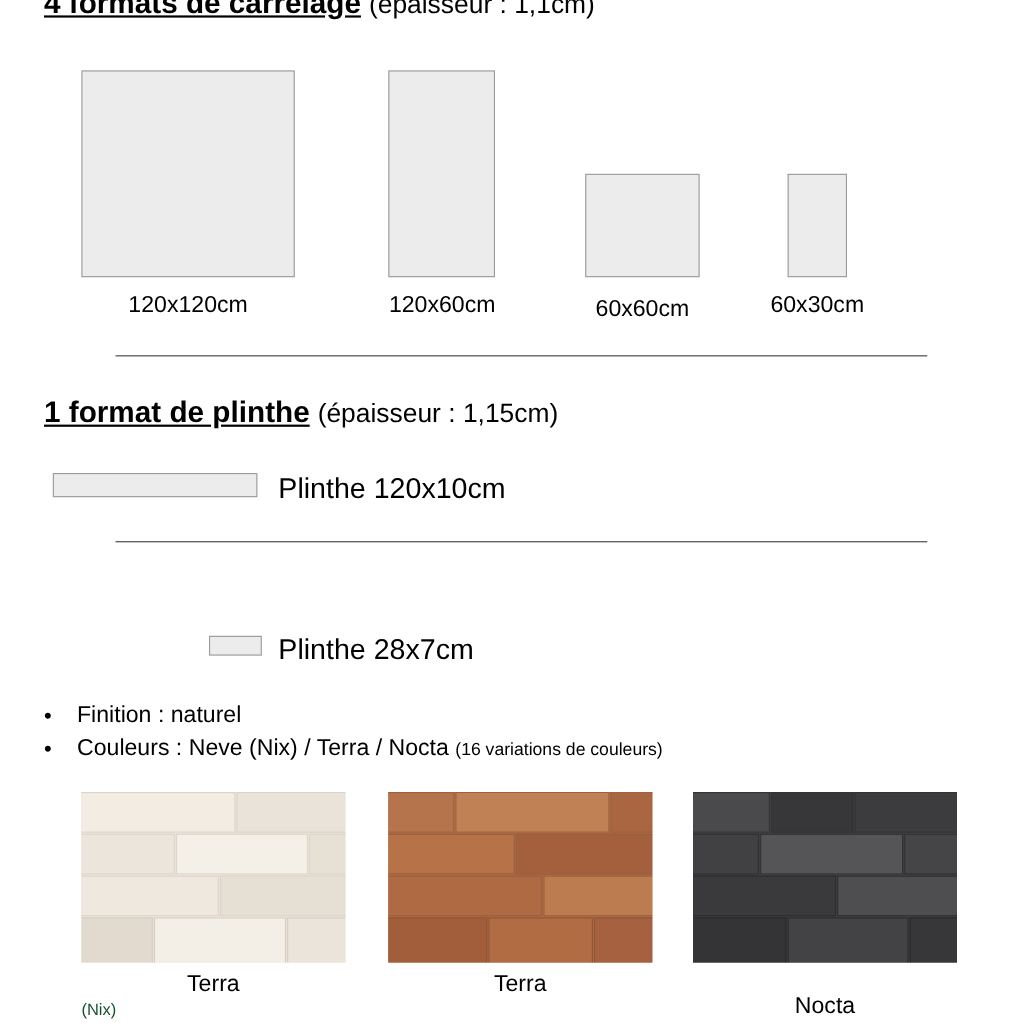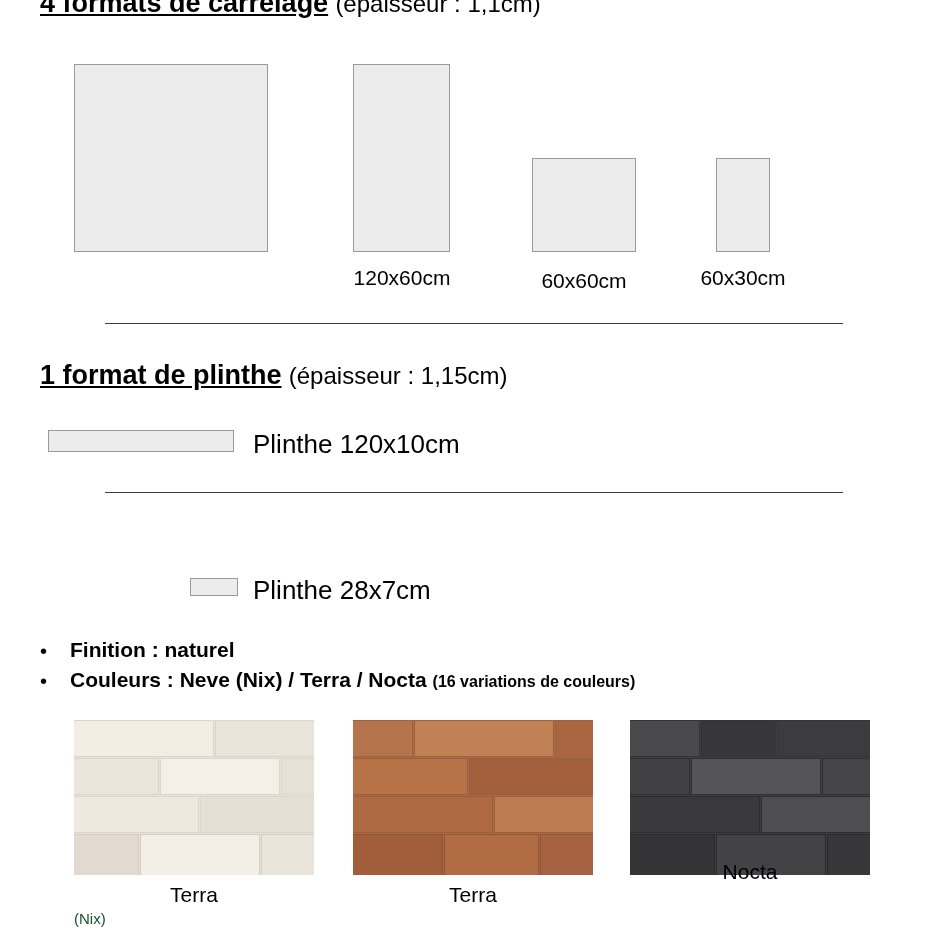--- a/index.html
+++ b/index.html
@@ -65,21 +65,20 @@
     position: absolute;
     font-size: 26px;
     white-space: nowrap;
   }
 
   
   .bullet-row {
     position: absolute;
     font-size: 21px;
     white-space: nowrap;
-    font-weight: bold;
   }
   .bullet-dot {
     position: absolute;
     font-size: 20px;
     line-height: 1;
   }
   .bullet-small {
     font-size: 16px;
   }
 
@@ -113,20 +112,21 @@
 <body>
 
 <div class="page">
 
   <div class="section-head" style="left:40px; top:-10px;">
     <span class="strong">4 formats de carrelage</span>
     <span class="light">(épaisseur : 1,1cm)</span>
   </div>
 
   <div class="tile" style="left:74px; top:64px; width:194px; height:188px;"></div>
+  <div class="tile-caption" style="left:74px; top:266px; width:194px;">120x120cm</div>
 
   <div class="tile" style="left:353px; top:64px; width:97px; height:188px;"></div>
   <div class="tile-caption" style="left:305px; top:266px; width:194px;">120x60cm</div>
 
   <div class="tile" style="left:532px; top:158px; width:104px; height:94px;"></div>
   <div class="tile-caption" style="left:487px; top:269px; width:194px;">60x60cm</div>
 
   <div class="tile" style="left:716px; top:158px; width:54px; height:94px;"></div>
   <div class="tile-caption" style="left:646px; top:266px; width:194px;">60x30cm</div>
 
@@ -190,15 +190,15 @@
     <div class="brick" style="left:147px; top:0px;   width:124px; height:37px; background:#3c3c3f; border:1px solid #343436;"></div>
     <div class="brick" style="left:-10px; top:38px;  width:70px;  height:37px; background:#414143; border:1px solid #313133;"></div>
     <div class="brick" style="left:61px;  top:38px;  width:130px; height:37px; background:#555557; border:1px solid #313133;"></div>
     <div class="brick" style="left:192px; top:38px;  width:79px;  height:37px; background:#454547; border:1px solid #313133;"></div>
     <div class="brick" style="left:-10px; top:76px;  width:140px; height:37px; background:#3a3a3c; border:1px solid #2d2d2f;"></div>
     <div class="brick" style="left:131px; top:76px;  width:140px; height:37px; background:#4e4e50; border:1px solid #2d2d2f;"></div>
     <div class="brick" style="left:-10px; top:114px; width:95px;  height:45px; background:#343436; border:1px solid #2a2a2c;"></div>
     <div class="brick" style="left:86px;  top:114px; width:110px; height:45px; background:#434345; border:1px solid #2a2a2c;"></div>
     <div class="brick" style="left:197px; top:114px; width:74px;  height:45px; background:#37373a; border:1px solid #2a2a2c;"></div>
   </div>
-  <div class="photo-caption" style="left:630px; top:860px;text-align:center;">Nocta</div>
+  <div class="photo-caption" style="left:630px; top:903px;text-align:center;">Nocta</div>
 
 </div>
 
 </body></html>

